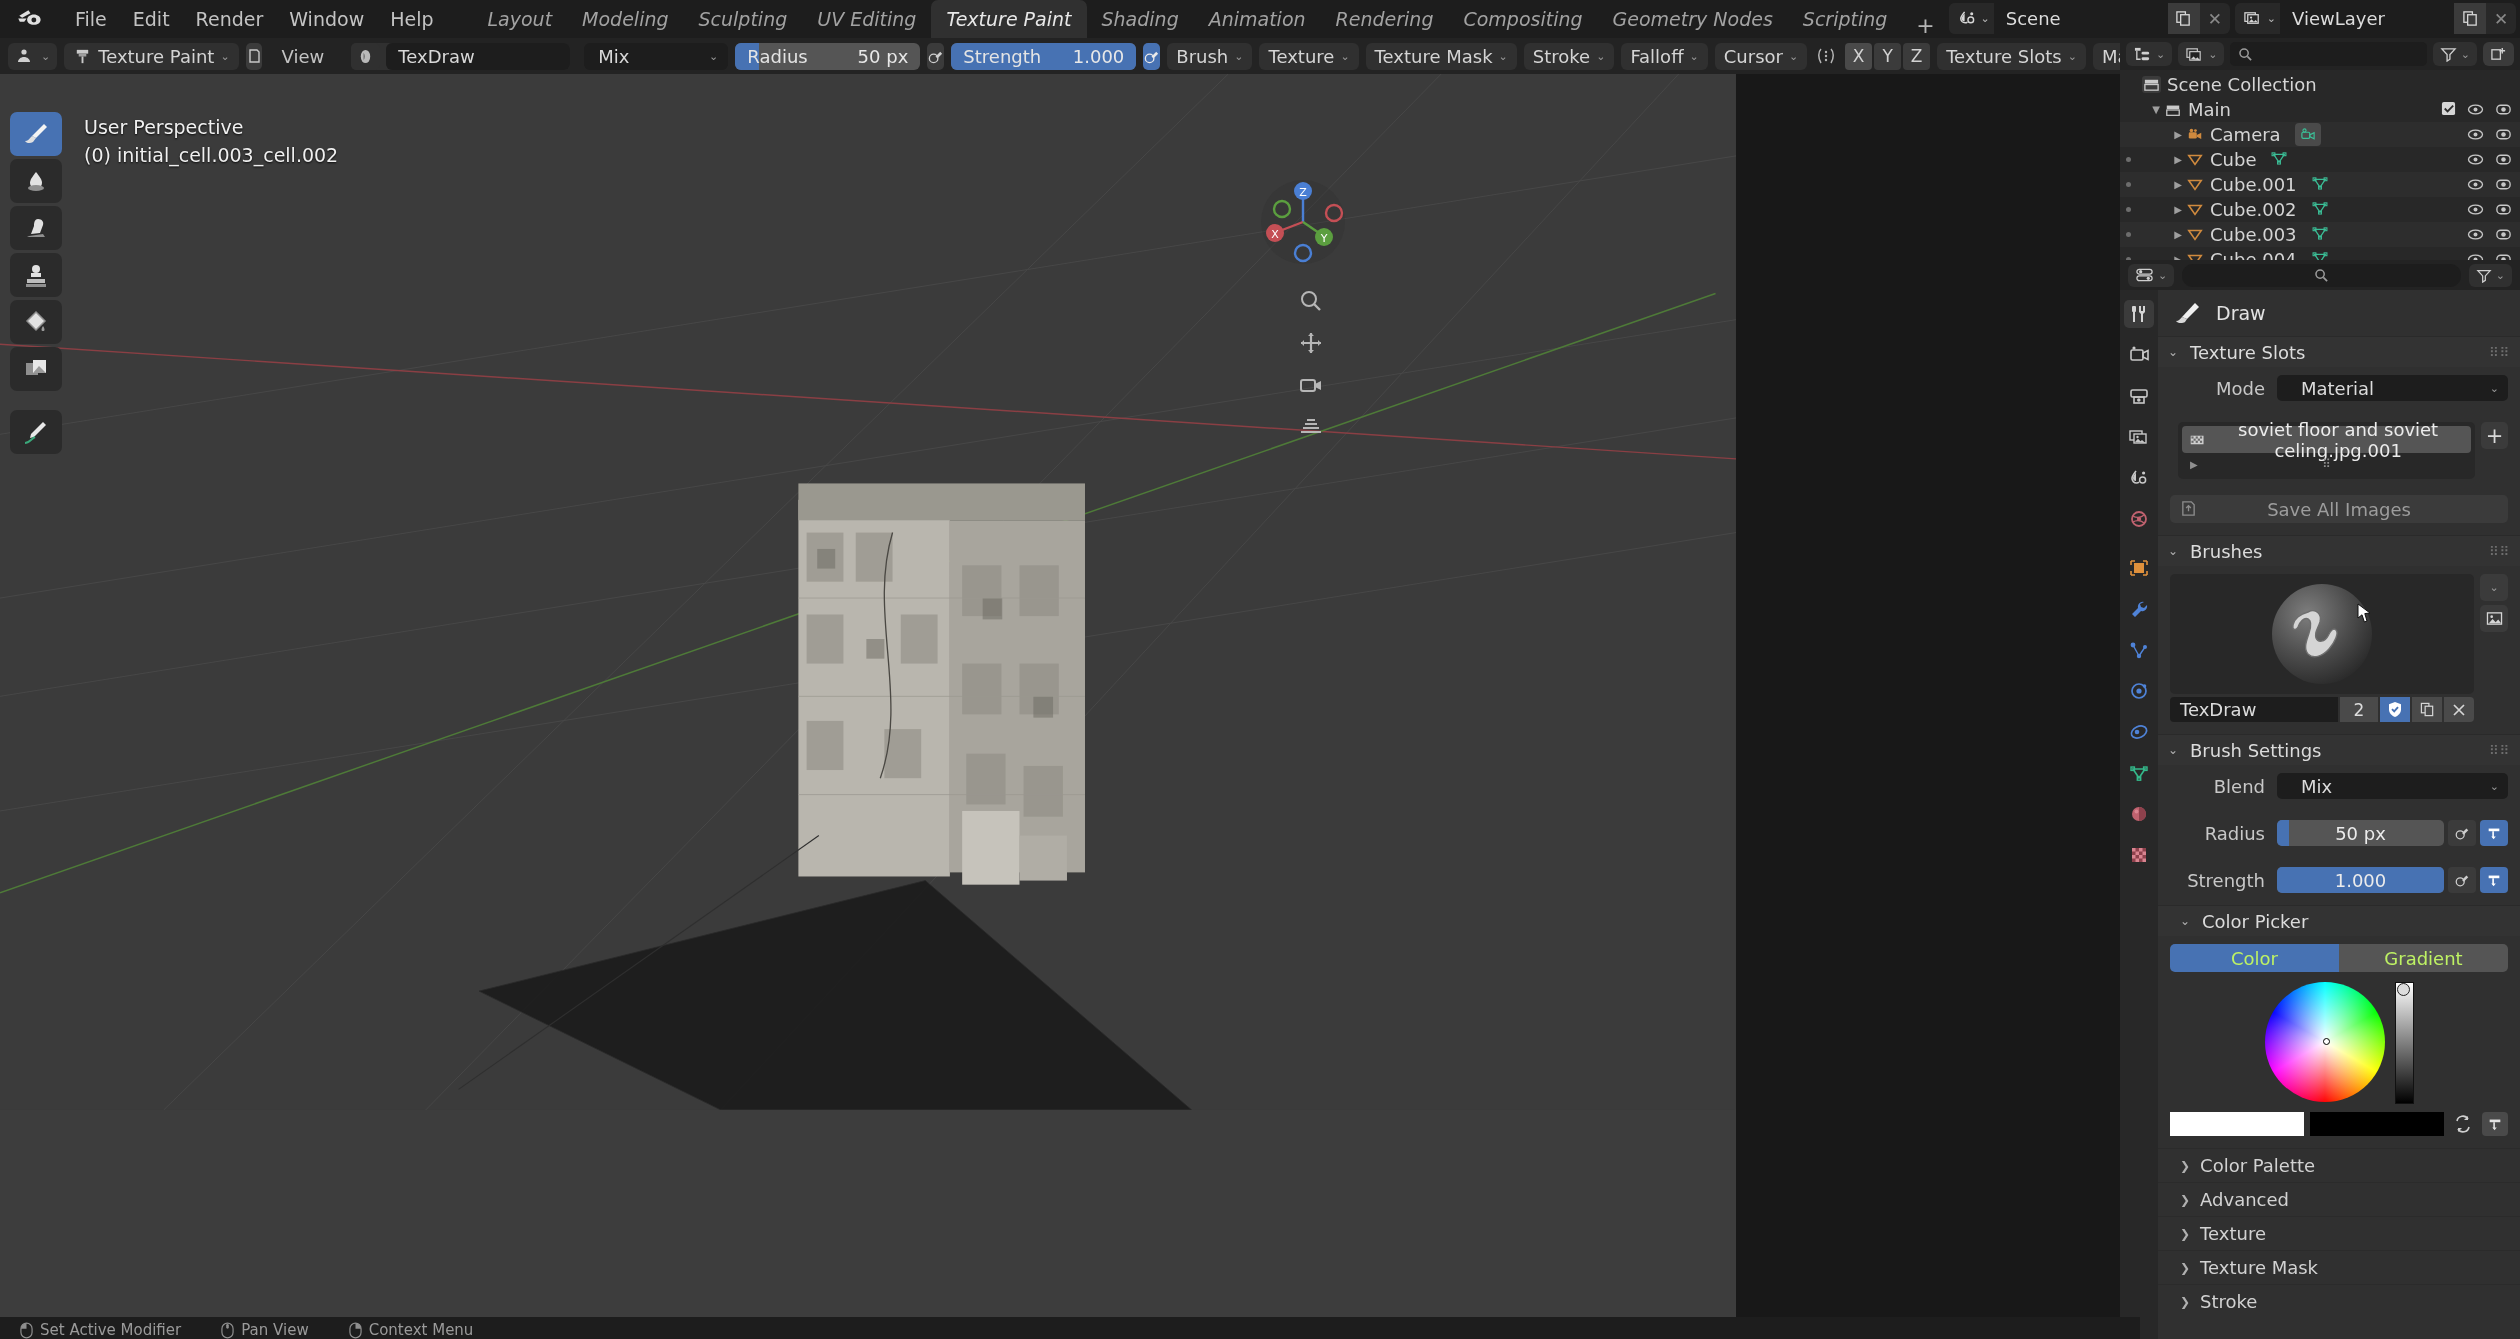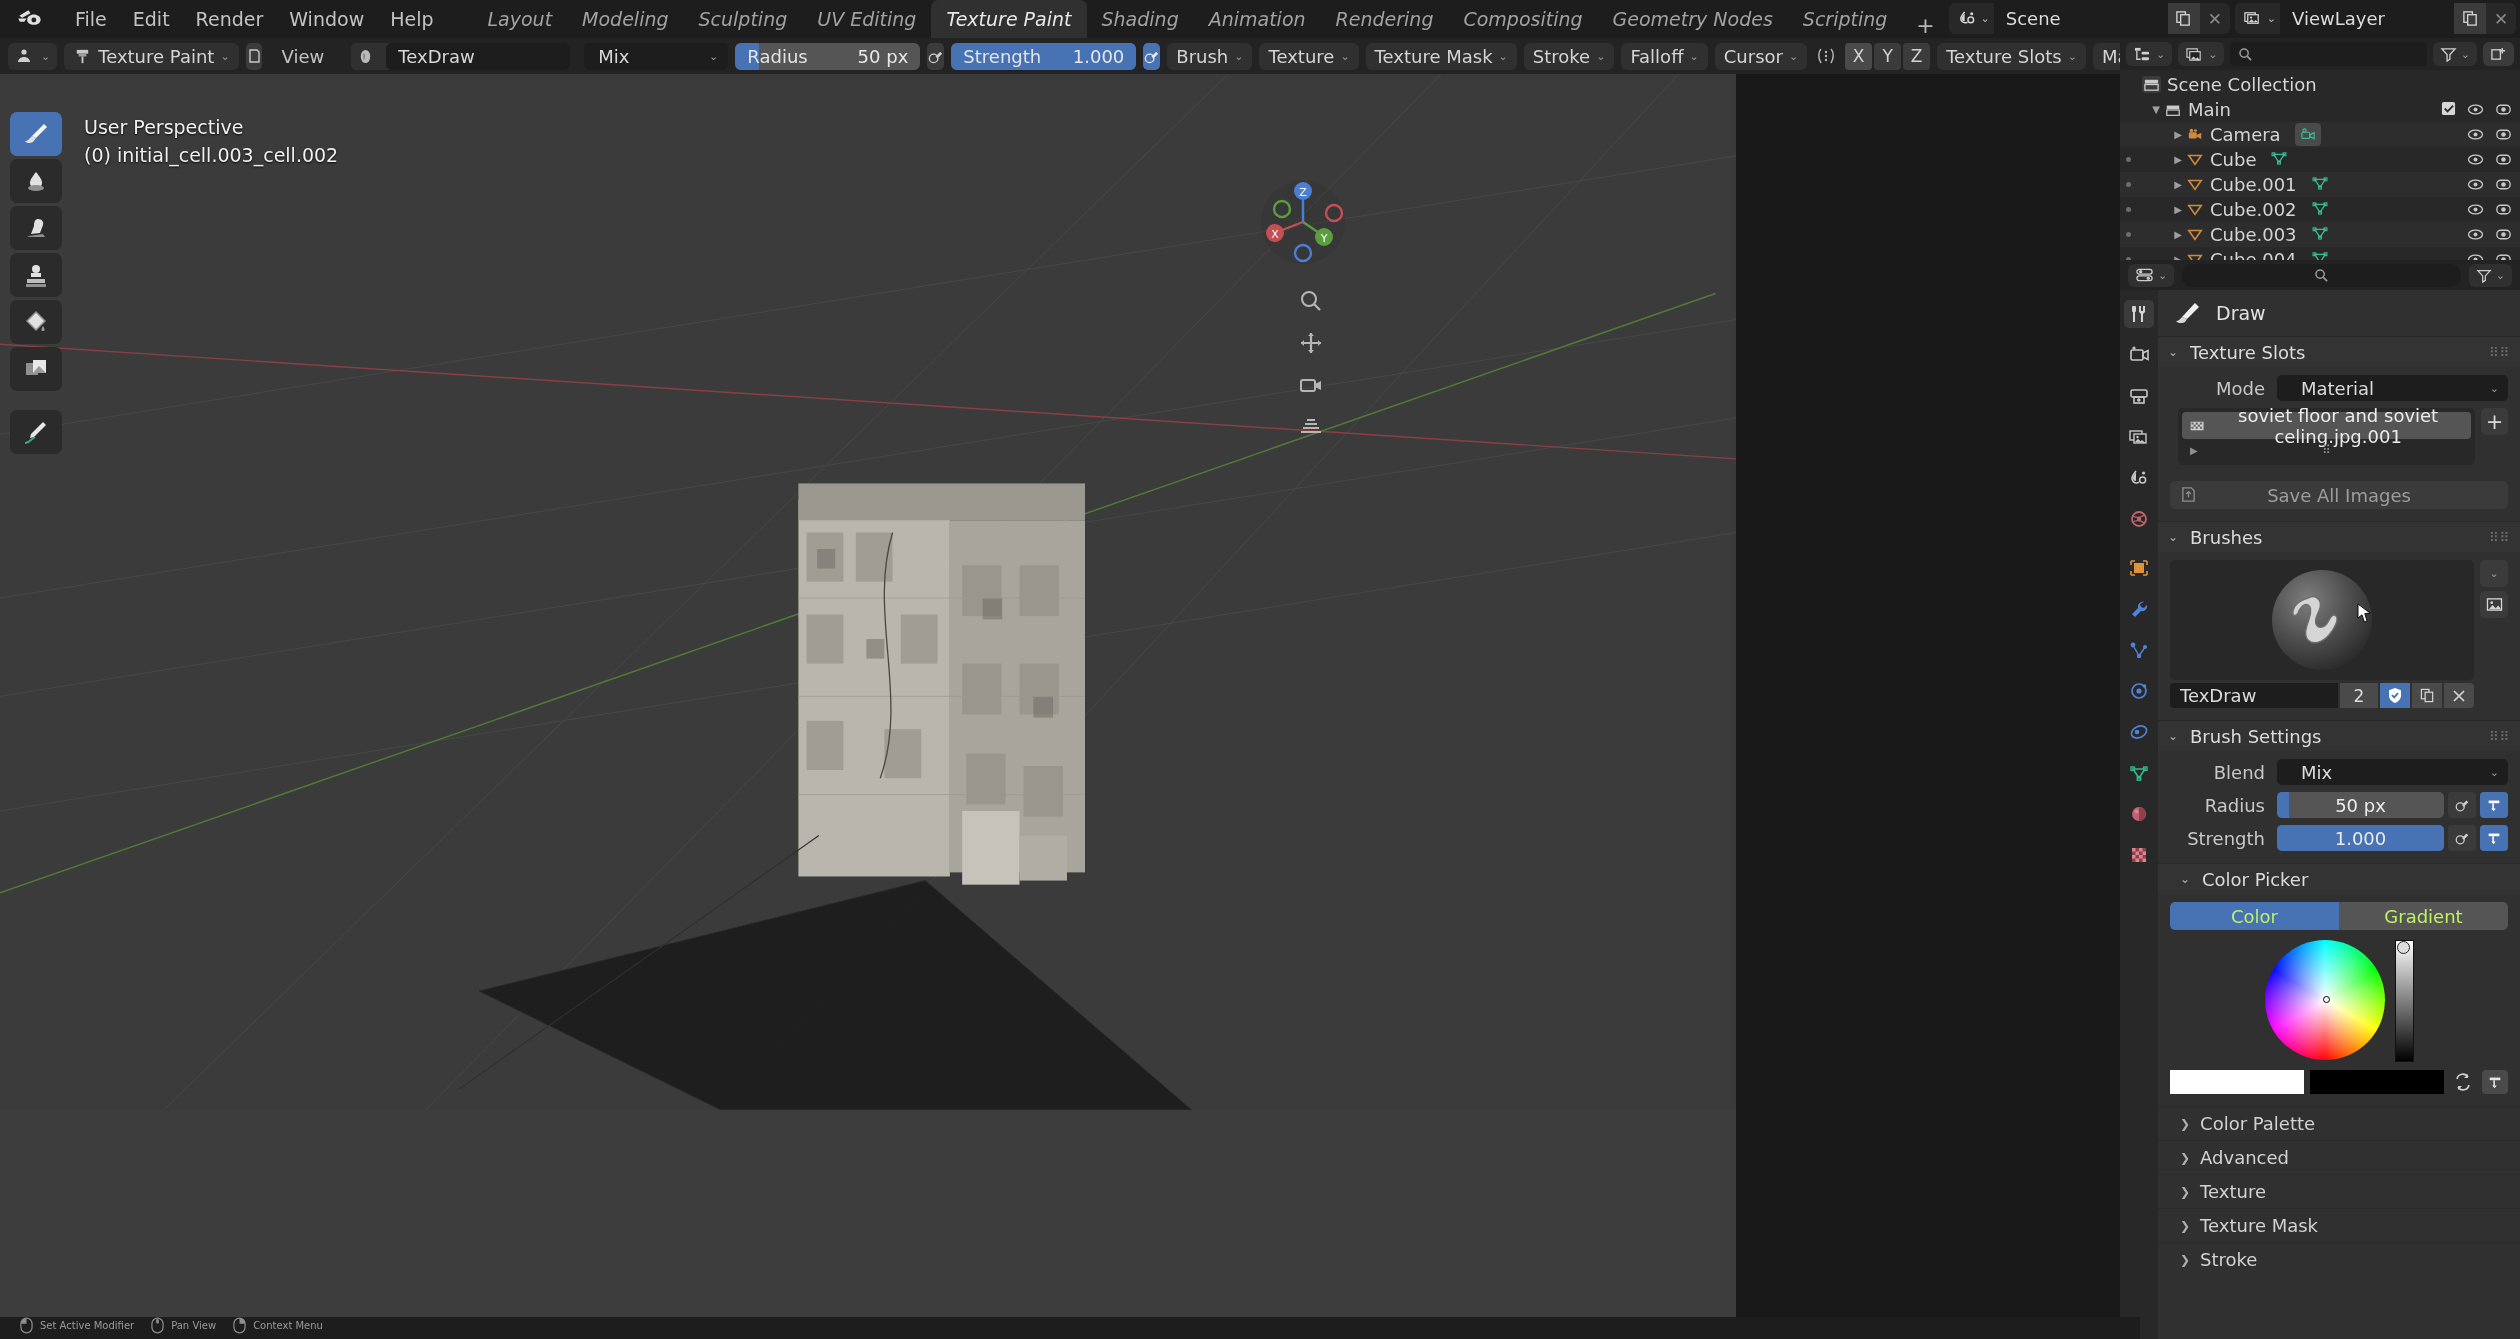--- a/index.html
+++ b/index.html
@@ -94,21 +94,21 @@
   .tabi{width:30px;height:28px;display:flex;align-items:center;justify-content:center;border-radius:5px;}
   .tabi.active{background:#3b3b3b;}
   .panels{position:absolute;left:38px;top:30px;right:0;bottom:0;overflow:hidden;background:#303030;}
   .brushrow{display:flex;align-items:center;gap:14px;padding:10px 0 10px 14px;background:#303030;}
   .brushrow .t{font-size:19px;color:#e2e2e2;}
   .panel-hdr{display:flex;align-items:center;height:30px;background:#333;border-top:1px solid #2a2a2a;
              padding-left:10px;gap:8px;font-size:18px;color:#dcdcdc;}
   .panel-hdr .pchev{font-size:12px;color:#b0b0b0;width:14px;}
   .grip{margin-left:auto;margin-right:10px;color:#6e6e6e;font-size:13px;letter-spacing:1px;}
   .panel-body{padding:8px 12px 12px 12px;background:#303030;}
-  .prow{display:flex;align-items:center;margin-bottom:7px;}
+  .prow{display:flex;align-items:center;margin-bottom:21px;}
   .plabel{width:95px;text-align:right;padding-right:12px;color:#c8c8c8;font-size:18px;}
   .pselect{flex:1;height:26px;background:#1d1d1d;border-radius:5px;display:flex;align-items:center;
            justify-content:space-between;padding:0 9px 0 24px;color:#dcdcdc;font-size:18px;}
   .slotbox{background:#282828;border-radius:5px;padding:4px;margin-left:8px;}
   .slot-item{height:27px;background:#555;border-radius:4px;display:flex;align-items:center;
              padding:0 8px;gap:9px;color:#ececec;font-size:18px;}
   .slot-foot{height:22px;display:flex;align-items:center;justify-content:center;position:relative;color:#8f8f8f;font-size:12px;}
   .slot-foot .pl{position:absolute;left:8px;font-size:10px;}
   .addbtn{width:27px;height:27px;background:#3b3b3b;border-radius:5px;display:flex;align-items:center;
           justify-content:center;color:#d8d8d8;font-size:21px;margin-left:6px;}
@@ -146,21 +146,21 @@
   .vbar .knob{position:absolute;top:0;left:1px;width:11px;height:11px;border-radius:50%;background:#ddd;border:1px solid #222;}
   .colpair{display:flex;align-items:center;margin-top:6px;gap:6px;}
   .colpair .c1{flex:1;height:24px;background:#ffffff;}
   .colpair .c2{flex:1;height:24px;background:#000000;}
   .collapsed{display:flex;align-items:center;height:33px;padding-left:22px;gap:10px;
              font-size:18px;color:#d2d2d2;border-top:1px solid #2b2b2b;}
   .collapsed .cchev{font-size:12px;color:#b0b0b0;}
 
   
   .statusbar{position:absolute;left:0;bottom:0;width:2120px;height:22px;background:#1d1d1d;
-             display:flex;align-items:flex-start;gap:17px;padding-left:20px;color:#9a9a9a;font-size:10px;}
+             display:flex;align-items:flex-end;gap:40px;padding-left:20px;color:#9a9a9a;font-size:15px;}
   .sb-item{display:flex;align-items:center;gap:7px;}
 
   .cursor{position:absolute;left:2357px;top:603px;width:16px;height:22px;pointer-events:none;}
 </style>
 </head>
 <body>
 
 <div class="app">
 
   <div class="topbar">

